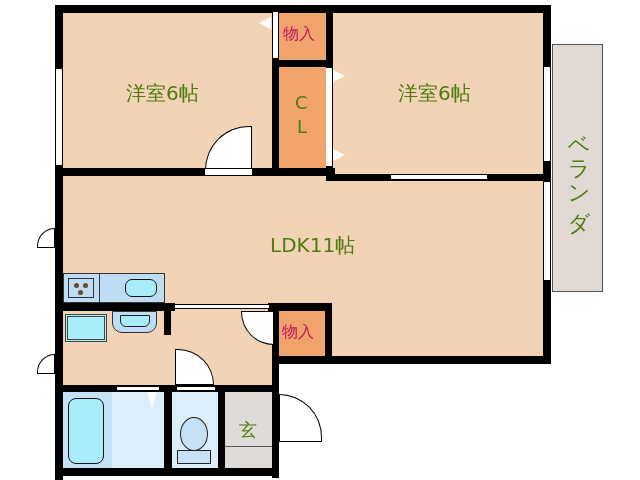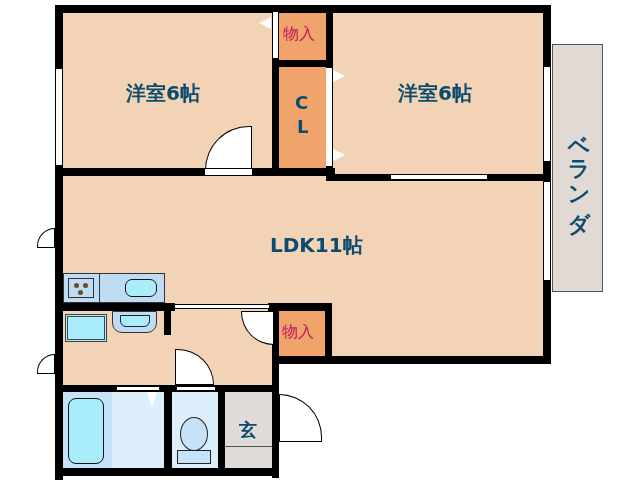--- a/index.html
+++ b/index.html
@@ -7,21 +7,21 @@
            font-family: "DejaVu Sans", "Liberation Sans", sans-serif; }
     .abs { position: absolute; box-sizing: border-box; }
     .floor { background: #f2d3b6; }
     .storage { background: #f0a36a; }
     .wet { background: #dceefa; }
     .bath { background: #c6e2f8; }
     .genkan { background: #dedbd8; }
     .veranda { background: #e1d9d3; border: 1px solid #555; outline: 2px solid #fff; }
     .wall { background: #000; }
     .win { background: #fff; border: 1px solid #000; }
-    .label { color: #0c4a6e; font-size: 20px; white-space: nowrap; font-weight: bold; }
+    .label { color: #4d7c0f; font-size: 20px; white-space: nowrap; }
     .label-sm { color: #be185d; font-size: 17px; white-space: nowrap; }
     .door { background: #fff; border: 1px solid #000; }
     .counter { background: #bfdcf5; border: 1px solid #333; }
     .sink { background: #a9ecfa; border: 1px solid #111; border-radius: 7px; }
     .burner { position: absolute; width: 5px; height: 5px; border-radius: 50%; background: #6b4a2a; }
   </style>
 </head>
 <body>
 
 <div class="abs veranda" style="left:552px;top:44px;width:51px;height:248px;"></div>

